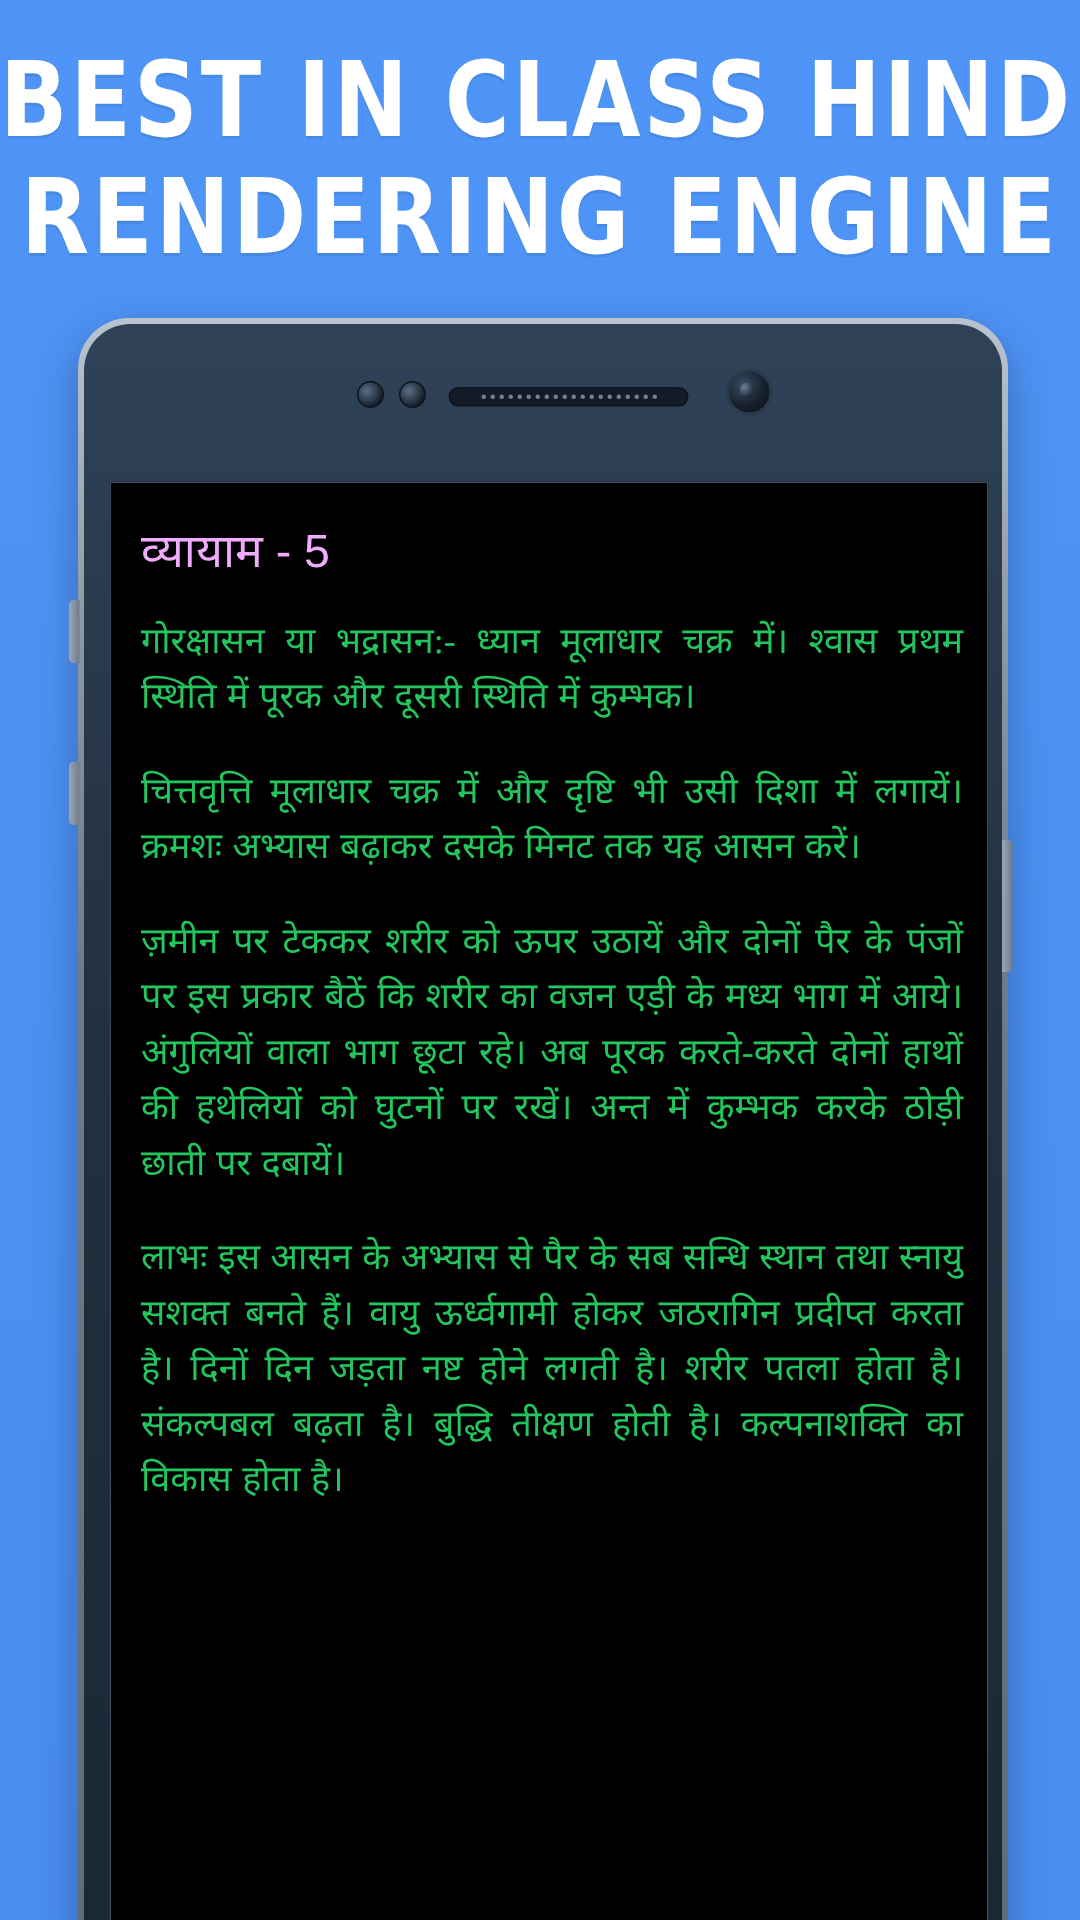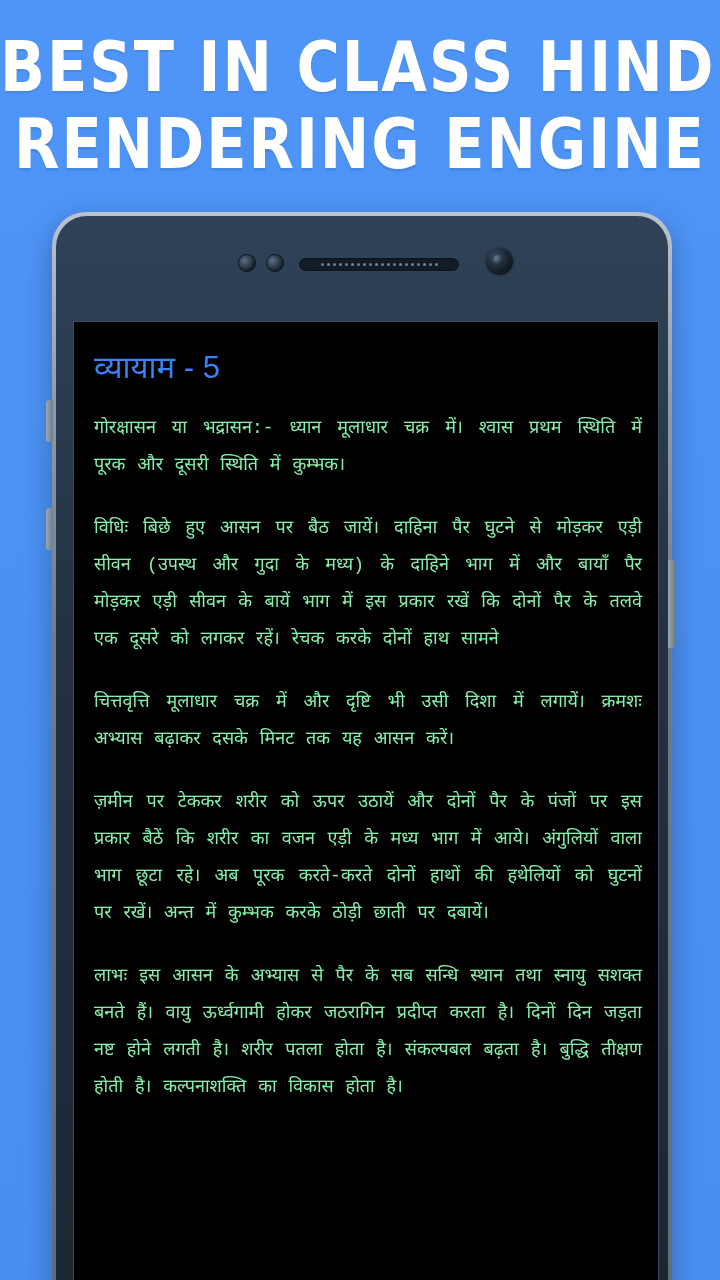--- a/index.html
+++ b/index.html
@@ -141,32 +141,32 @@
     width: 586px;
     height: 981px;
     background: #000000;
     border: 1px solid #3c4c5e;
     box-sizing: border-box;
     overflow: hidden;
     padding: 18px 16px 0 16px;
   }
 
   .app-title {
-    color: #3b82f6;
+    color: #f0abfc;
     font-family: "Liberation Sans", sans-serif;
     font-size: 31px;
     line-height: 40px;
     margin: 8px 0 22px 4px;
     font-weight: normal;
   }
 
   .content p {
-    color: #86efac;
-    font-family: Liberation Mono, monospace;
-    font-size: 18px;
+    color: #22c55e;
+    font-family: Liberation Serif, serif;
+    font-size: 24px;
     line-height: 37px;
     margin: 0 0 26px 4px;
     text-align: justify;
     text-justify: inter-word;
     word-spacing: 1px;
   }
   .content p:last-child { margin-bottom: 4px; }
 
   
   .btn-side {
@@ -216,21 +216,20 @@
             <i></i>
             <i></i>
         </div>
         <div class="camera"></div>
       </div>
 
       <div class="screen">
         <div class="app-title">व्यायाम - 5</div>
         <div class="content">
           <p>गोरक्षासन  या भद्रासन:- ध्यान मूलाधार चक्र में। श्वास प्रथम  स्थिति में पूरक और दूसरी स्थिति में कुम्भक।</p>
-          <p>विधिः  बिछे  हुए आसन पर बैठ जायें। दाहिना पैर घुटने से  मोड़कर एड़ी सीवन  (उपस्थ  और  गुदा  के मध्य)  के  दाहिने  भाग में  और बायाँ  पैर  मोड़कर  एड़ी  सीवन  के बायें भाग में इस प्रकार रखें कि दोनों  पैर  के  तलवे  एक  दूसरे  को  लगकर रहें। रेचक करके दोनों हाथ सामने</p>
           <p>चित्तवृत्ति मूलाधार  चक्र  में  और  दृष्टि  भी  उसी  दिशा  में लगायें। क्रमशः अभ्यास बढ़ाकर दसके मिनट तक यह आसन करें।</p>
           <p>ज़मीन  पर टेककर शरीर को ऊपर उठायें और दोनों पैर के पंजों पर इस  प्रकार  बैठें  कि  शरीर  का  वजन  एड़ी  के मध्य भाग में आये। अंगुलियों  वाला  भाग  छूटा  रहे। अब पूरक करते-करते दोनों  हाथों की  हथेलियों  को  घुटनों  पर  रखें।  अन्त  में  कुम्भक  करके ठोड़ी छाती पर दबायें।</p>
           <p>लाभः  इस आसन के अभ्यास से पैर के सब सन्धि स्थान तथा स्नायु सशक्त  बनते  हैं। वायु ऊर्ध्वगामी होकर जठरागिन प्रदीप्त करता  है। दिनों  दिन  जड़ता  नष्ट  होने  लगती  है।  शरीर पतला  होता  है। संकल्पबल   बढ़ता  है।  बुद्धि  तीक्षण  होती  है।  कल्पनाशक्ति  का विकास होता है।</p>
         </div>
       </div>
 
     </div>
   </div>
 
   <div class="btn-side btn-left-1"></div>

